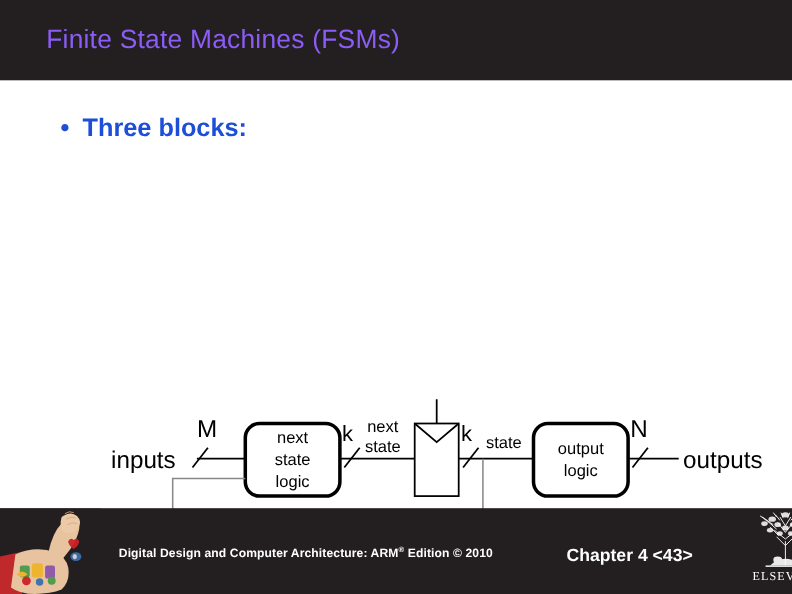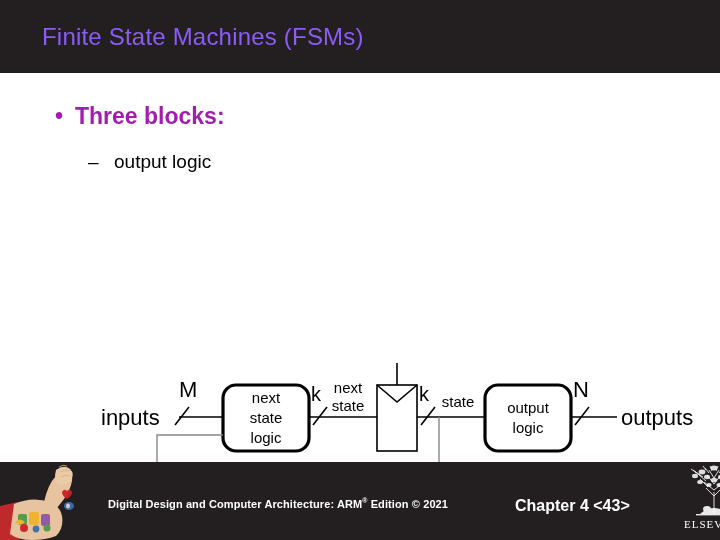--- a/index.html
+++ b/index.html
@@ -50,21 +50,21 @@
     top: 73px;
     width: 720px;
     height: 389px;
   }
   .bullet-l1 {
     position: absolute;
     left: 55px;
     top: 30px;
     font-size: 23px;
     font-weight: bold;
-    color: #a21caf;
+    color: #1d4ed8;
     white-space: nowrap;
   }
   .bullet-l1 .dot {
     display: inline-block;
     width: 20px;
   }
   .sub-list {
     position: absolute;
     left: 88px;
     top: 70px;
@@ -164,23 +164,20 @@
   <div id="header-band"></div>
   <div id="slide-title">Finite State Machines (FSMs)</div>
 
   <div id="body-content">
 
     <div class="bullet-l1">
       <span class="dot">•</span><span>Three blocks:</span>
     </div>
 
     <div class="sub-list">
-      <div class="bullet-l2">
-        <span class="dash">–</span><span>output logic</span>
-      </div>
     </div>
 
     <div id="fsm-diagram">
       <svg width="600" height="140" viewBox="0 0 600 140" xmlns="http://www.w3.org/2000/svg">
 
         <line x1="84" y1="62" x2="128" y2="62" stroke="#000" stroke-width="1.6"></line>
 
         <line x1="80" y1="70" x2="94" y2="52" stroke="#000" stroke-width="1.6"></line>
 
         <rect x="128" y="30" width="86" height="66" rx="13" ry="13" fill="#ffffff" stroke="#000" stroke-width="3.2"></rect>
@@ -223,21 +220,21 @@
         <text x="433" y="78" font-family="Liberation Sans, sans-serif" font-size="15" fill="#000" text-anchor="middle">logic</text>
 
         <text x="478" y="42" font-family="Liberation Sans, sans-serif" font-size="22" fill="#000">N</text>
         <text x="526" y="70" font-family="Liberation Sans, sans-serif" font-size="22" fill="#000">outputs</text>
       </svg>
     </div>
   </div>
 
   <div id="footer-band"></div>
 
-  <div id="footer-citation"><span>Digital Design and Computer Architecture: ARM</span><sup>®</sup><span> Edition © 2021</span></div>
+  <div id="footer-citation"><span>Digital Design and Computer Architecture: ARM</span><sup>®</sup><span> Edition © 2010</span></div>
 
   <div id="footer-chapter">Chapter 4 &lt;43&gt;</div>
 
   <div id="elsevier-logo">
     <svg width="76" height="58" viewBox="0 0 76 58" xmlns="http://www.w3.org/2000/svg">
       <g stroke="#ffffff" stroke-width="0.9" fill="none" opacity="0.92">
         <path d="M38 52 L38 30"></path>
         <path d="M38 34 L30 26 M38 34 L46 26"></path>
         <path d="M38 28 L28 20 M38 28 L48 20"></path>
         <path d="M32 25 L24 17 M44 25 L52 17"></path>

